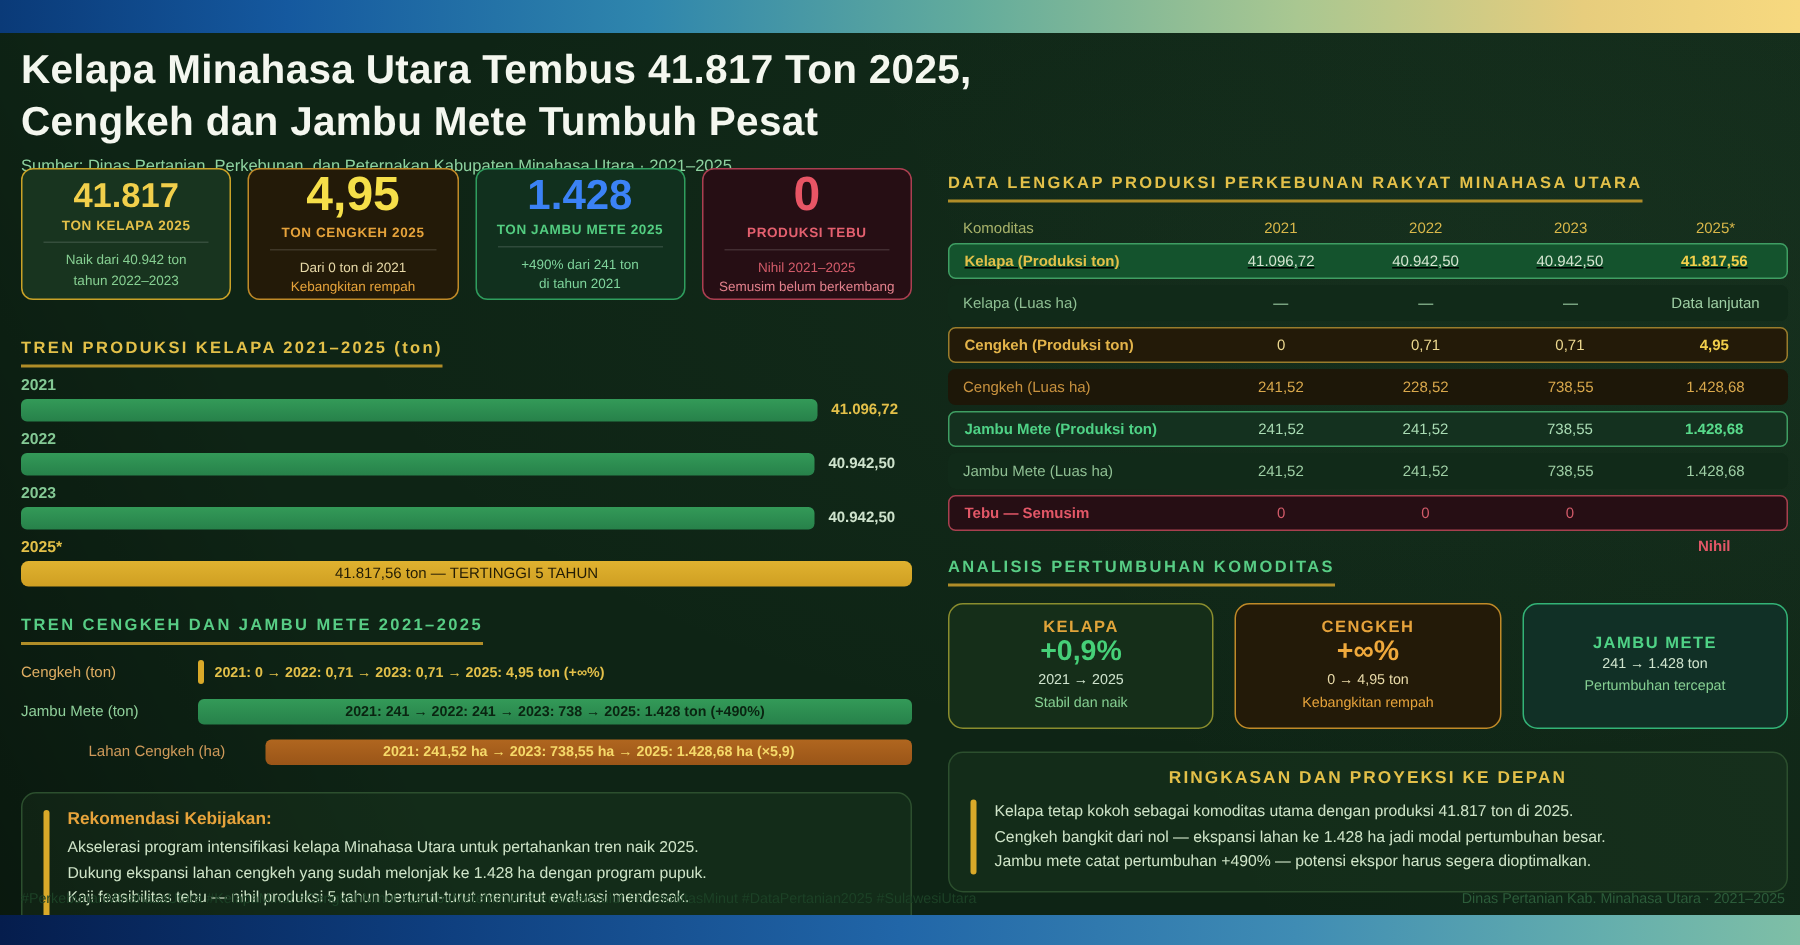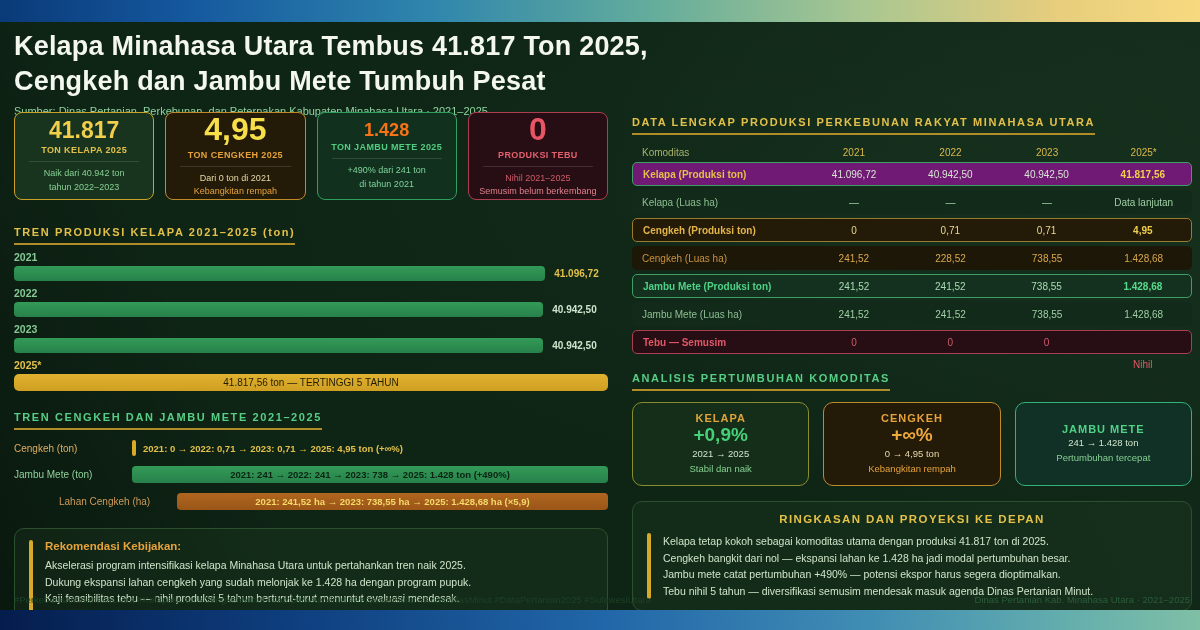--- a/index.html
+++ b/index.html
@@ -37,21 +37,21 @@
   .sc-gold{border-color:#c9a227;background:#18341f;}
   .sc-gold .sc-value{color:#f1cf4b;font-size:23px;}
   .sc-gold .sc-label{color:#e3c049;}
   .sc-gold .sc-sub1,.sc-gold .sc-sub2{color:#86cf92;}
   .sc-amber{border-color:#c08a28;background:#231a08;}
   .sc-amber .sc-value{color:#f6df49;font-size:32px;}
   .sc-amber .sc-label{color:#e6a33b;}
   .sc-amber .sc-sub1{color:#e7d9a8;}
   .sc-amber .sc-sub2{color:#e6a33b;}
   .sc-green{border-color:#2f9e5e;background:#11301e;}
-  .sc-green .sc-value{color:#f97316;font-size:18px;}
+  .sc-green .sc-value{color:#3b82f6;font-size:28px;}
   .sc-green .sc-label{color:#53cd81;}
   .sc-green .sc-sub1,.sc-green .sc-sub2{color:#7fd49c;}
   .sc-red{border-color:#ab3f51;background:#260e14;}
   .sc-red .sc-value{color:#e85565;font-size:32px;}
   .sc-red .sc-label{color:#e4606f;}
   .sc-red .sc-sub1{color:#d25b69;}
   .sc-red .sc-sub2{color:#e2808c;}
 
   
   .sec-title{font-size:11px;font-weight:bold;letter-spacing:1.6px;display:inline-block;
@@ -95,42 +95,42 @@
   .note-item{font-size:10.5px;line-height:1.58;color:#cfe4c8;}
   .note-item.greener{color:#93d49e;}
 
   
   .thead{display:flex;align-items:center;margin-top:12px;font-size:10px;}
   .th-label{width:31%;padding-left:10px;box-sizing:border-box;color:#a8b26a;}
   .th-col{width:17.25%;text-align:center;color:#d9b84a;}
   .trow{display:flex;align-items:center;height:24px;border-radius:5px;margin-top:4px;box-sizing:border-box;}
   .tlabel{width:31%;padding-left:10px;box-sizing:border-box;font-size:10px;font-weight:bold;}
   .tval{width:17.25%;text-align:center;font-size:10px;}
-  .tr-kelapa{border:1px solid #3f9e63;background:#701a75;}
+  .tr-kelapa{border:1px solid #3f9e63;background:#14532d;text-decoration:underline;}
   .tr-kelapa .tlabel{color:#e3c049;}
   .tr-kelapa .tval{color:#d6e6d2;}
   .tr-kelapa .tval:last-child{color:#f1cf4b;font-weight:bold;}
   .tr-plain-g{background:#112a19;}
   .tr-plain-g .tlabel{color:#8fbf93;font-weight:normal;}
   .tr-plain-g .tval{color:#9fcfa5;}
   .tr-cengkeh{border:1px solid #9a7c2c;background:#231a08;}
   .tr-cengkeh .tlabel{color:#e3b44a;}
   .tr-cengkeh .tval{color:#ecd88f;}
   .tr-cengkeh .tval:last-child{color:#f1cf4b;font-weight:bold;}
   .tr-plain-a{background:#1d1708;}
   .tr-plain-a .tlabel{color:#c8923f;font-weight:normal;}
   .tr-plain-a .tval{color:#d9a84c;}
   .tr-jambu{border:1px solid #3f9e63;background:#14311f;}
   .tr-jambu .tlabel{color:#4fd286;}
   .tr-jambu .tval{color:#aadcb4;}
   .tr-jambu .tval:last-child{color:#58da8b;font-weight:bold;}
   .tr-tebu{border:1px solid #a8404f;background:#260e14;}
   .tr-tebu .tlabel{color:#e25767;}
   .tr-tebu .tval{color:#d25b69;}
-  .tr-tebu .tval:last-child{color:#e25767;font-weight:normal;margin-top:44px;}
+  .tr-tebu .tval:last-child{color:#e25767;font-weight:bold;margin-top:44px;}
 
   
   .analysis{margin-top:14px;}
   .growth-row{display:grid;grid-template-columns:1fr 1fr 1fr;gap:14px;margin-top:11px;}
   .g-card{border:1px solid;border-radius:10px;height:84px;box-sizing:border-box;padding:8px;
     text-align:center;display:flex;flex-direction:column;justify-content:center;gap:1px;}
   .g-name{font-size:11px;font-weight:bold;letter-spacing:1px;}
   .g-value{font-size:19px;font-weight:bold;line-height:1.1;}
   .g-line1,.g-line2{font-size:9.5px;line-height:1.5;}
   .g-kelapa{border-color:#8a8d2e;background:#152e19;}
@@ -358,21 +358,20 @@
   </div>
 
   <div class="note-box summary-box">
     <div class="sum-title">RINGKASAN DAN PROYEKSI KE DEPAN</div>
     <div class="note-flex">
       <div class="accent-bar"></div>
       <div>
         <div class="note-item">Kelapa tetap kokoh sebagai komoditas utama dengan produksi 41.817 ton di 2025.</div>
         <div class="note-item">Cengkeh bangkit dari nol — ekspansi lahan ke 1.428 ha jadi modal pertumbuhan besar.</div>
         <div class="note-item">Jambu mete catat pertumbuhan +490% — potensi ekspor harus segera dioptimalkan.</div>
-        <div class="note-item">Tebu nihil 5 tahun — diversifikasi semusim mendesak masuk agenda Dinas Pertanian Minut.</div>
       </div>
     </div>
   </div>
 
 </div>
 
 <div class="hashtags">#PerkebunanMinahasaUtara #KelapaMinut #CengkehMinut #JambuMeteMinut #PertanianSulut #KomoditasMinut #DataPertanian2025 #SulawesiUtara</div>
 <div class="credit">Dinas Pertanian Kab. Minahasa Utara · 2021–2025</div>
 <div class="bottom-strip"></div>
 

